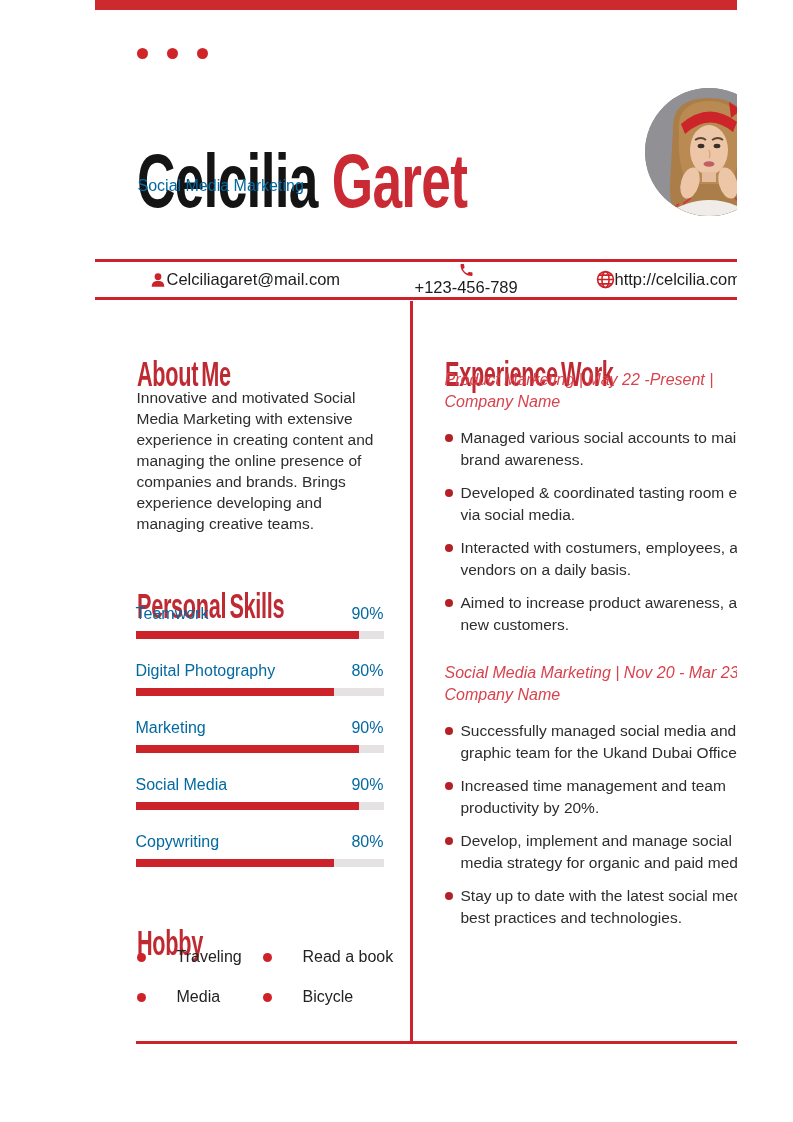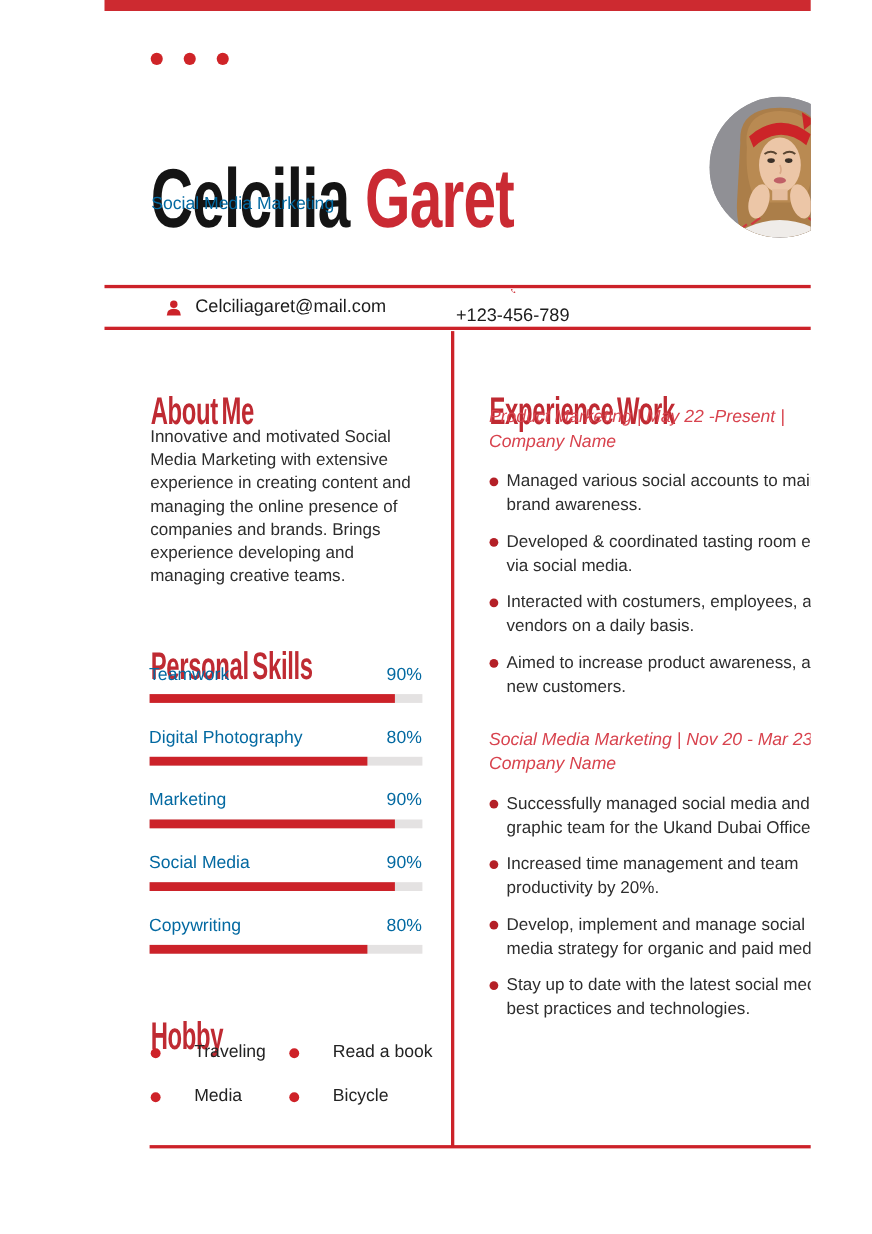--- a/index.html
+++ b/index.html
@@ -14,21 +14,21 @@
   
   .name{position:absolute;left:80px;top:92px;font-size:76px;font-weight:bold;line-height:1;
         letter-spacing:-1px;white-space:nowrap;transform:scaleX(0.70);transform-origin:0 0;color:#141414;}
   .name .red{color:#ca2a33;}
   .subtitle{position:absolute;left:81px;top:177px;font-size:16px;color:#0369a1;text-align:center;}
   .photo{position:absolute;left:588px;top:88px;width:128px;height:128px;border-radius:50%;overflow:hidden;background:#909095;}
 
   
   .contact-bar{position:absolute;left:38px;top:259px;width:677px;height:35px;
                border-top:3px solid #cc2229;border-bottom:3px solid #cc2229;}
-  .contact-item{position:absolute;top:0;height:35px;display:flex;align-items:center;gap:11px;
+  .contact-item{position:absolute;top:0;height:35px;display:flex;align-items:center;
                 font-size:16.5px;color:#1c1c1c;}
   .contact-item svg{display:block;}
   .ci-email{left:54px;} .ci-phone{left:320px;flex-direction:column;} .ci-web{left:501px;}
 
   
   .divider-v{position:absolute;left:353px;top:301px;width:3px;height:741px;background:#cc2229;}
   .bottom-line{position:absolute;left:79px;top:1041px;width:637px;height:3px;background:#cc2229;}
 
   
   .sec-h{position:absolute;font-size:35px;font-weight:bold;color:#bf2a32;line-height:1;
@@ -103,20 +103,28 @@
         <path d="M3.5,21 q0,-8 8.5,-8 q8.5,0 8.5,8 z" fill="#cc2229"></path>
       </svg>
       <span>Celciliagaret@mail.com</span>
     </div>
     <div class="contact-item ci-phone">
       <svg width="17" height="17" viewBox="0 0 24 24">
         <path fill="#cc2229" d="M6.62 10.79c1.44 2.83 3.76 5.14 6.59 6.59l2.2-2.21c.27-.27.67-.36 1.02-.24 1.12.37 2.33.57 3.57.57.55 0 1 .45 1 1V20c0 .55-.45 1-1 1-9.39 0-17-7.61-17-17 0-.55.45-1 1-1h3.5c.55 0 1 .45 1 1 0 1.25.2 2.45.57 3.57.11.35.03.74-.25 1.02l-2.2 2.2z"></path>
       </svg>
       <span>+123-456-789</span>
     </div>
+    <div class="contact-item ci-web">
+      <svg width="19" height="19" viewBox="0 0 24 24">
+        <circle cx="12" cy="12" r="10" fill="none" stroke="#cc2229" stroke-width="2"></circle>
+        <ellipse cx="12" cy="12" rx="4.5" ry="10" fill="none" stroke="#cc2229" stroke-width="2"></ellipse>
+        <path d="M2,12 h20 M3.5,6.5 h17 M3.5,17.5 h17" stroke="#cc2229" stroke-width="2" fill="none"></path>
+      </svg>
+      <span>http://celcilia.com</span>
+    </div>
   </div>
 
   <div class="divider-v"></div>
   <div class="bottom-line"></div>
 
   <h2 class="sec-h" style="left:80px;top:327px;">About Me</h2>
   <p class="about-text">Innovative and motivated Social Media Marketing with extensive experience in creating content and managing the online presence of companies and brands. Brings experience developing and managing creative teams.</p>
 
   <h2 class="sec-h" style="left:80px;top:559px;">Personal Skills</h2>
   <div class="skills">

